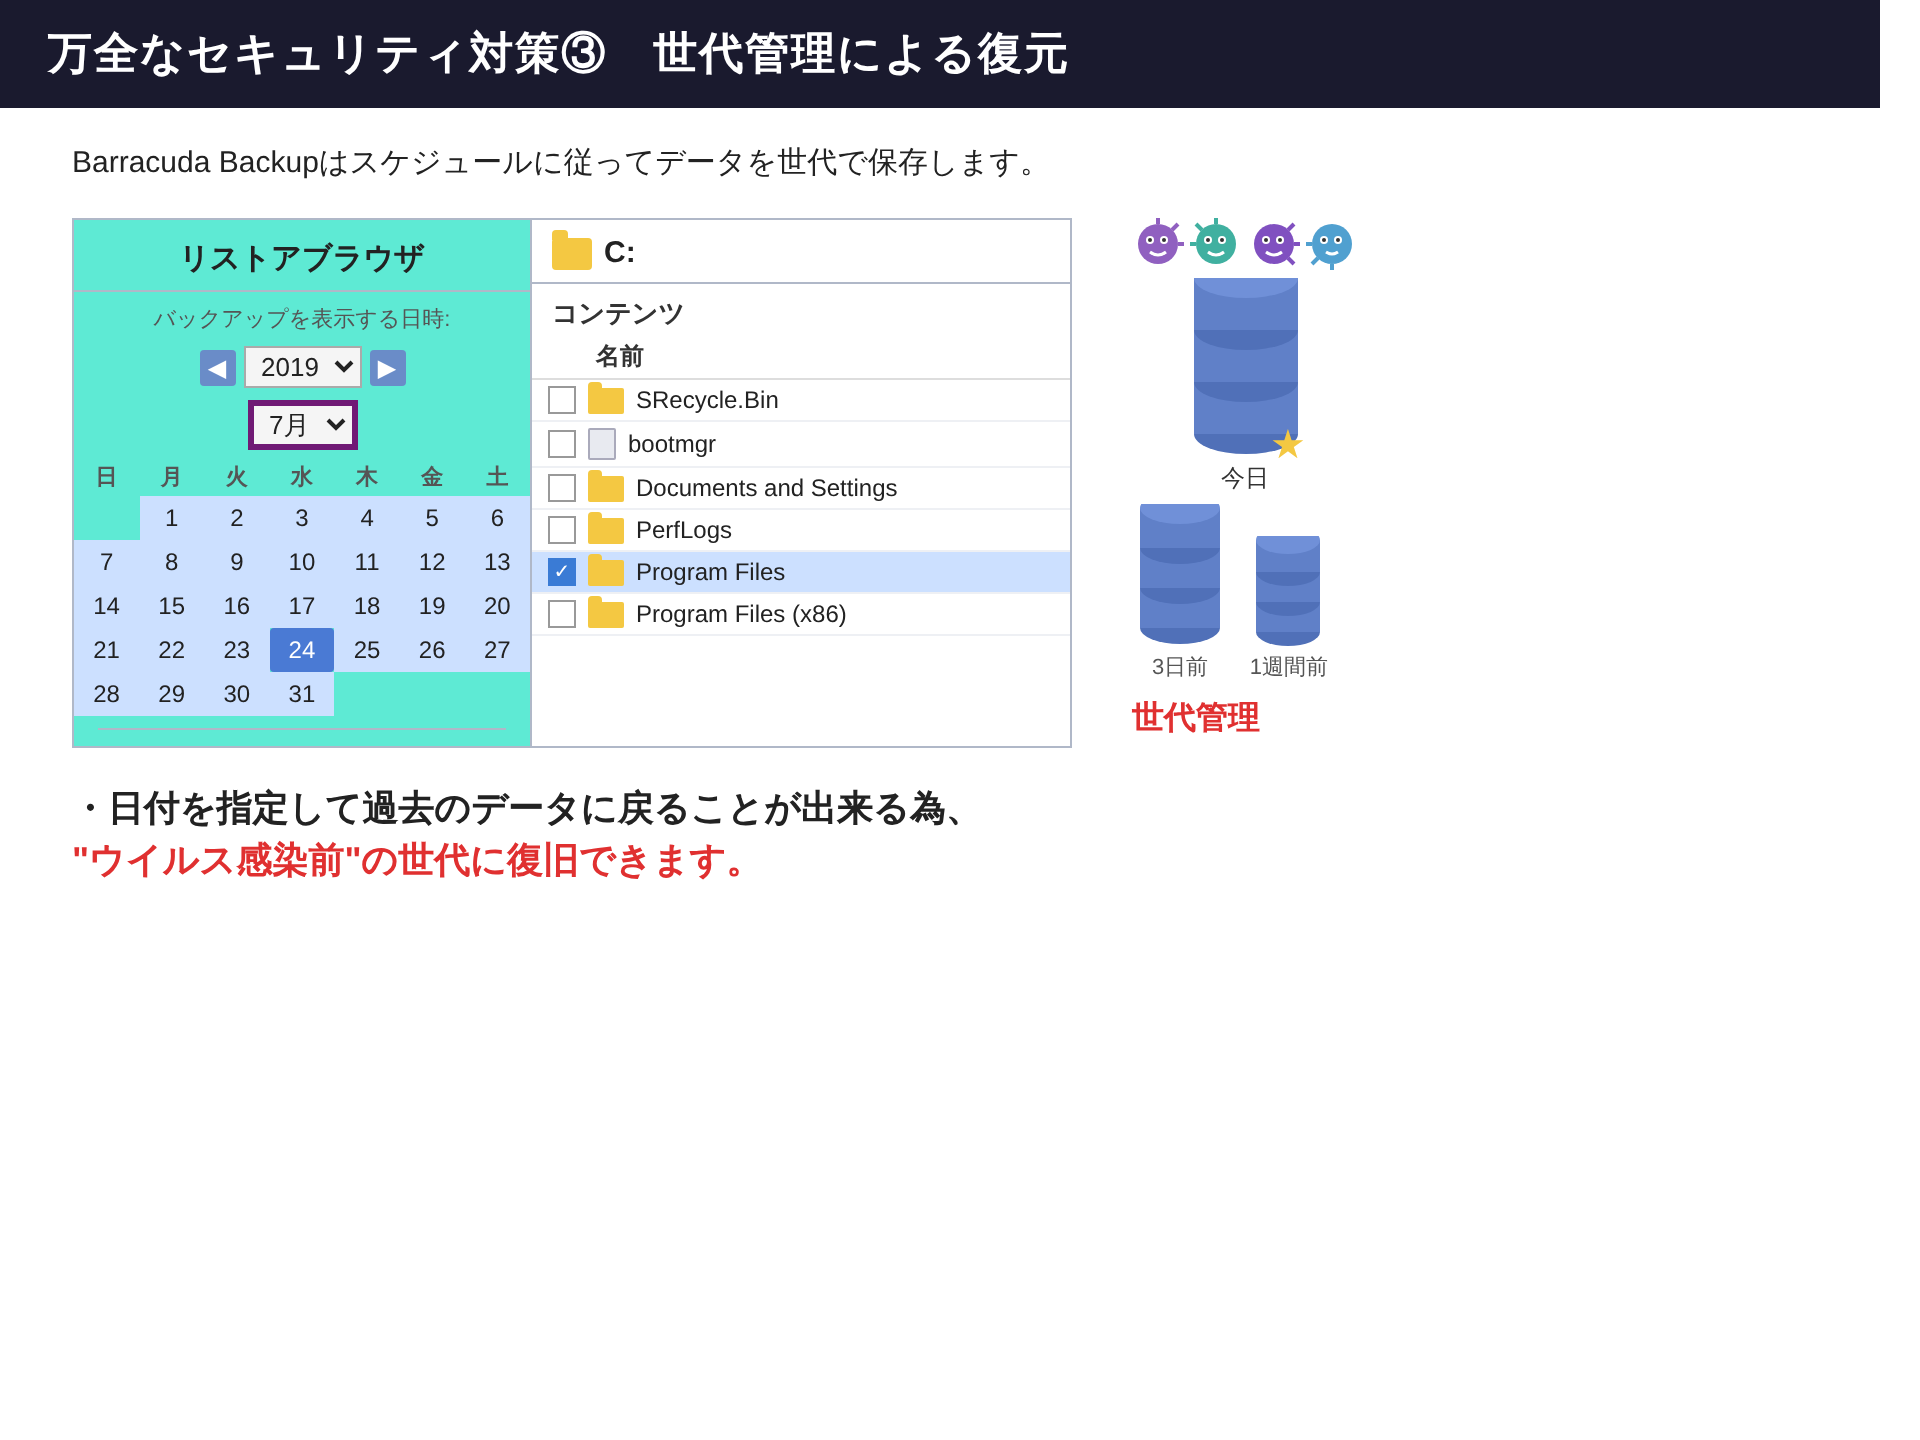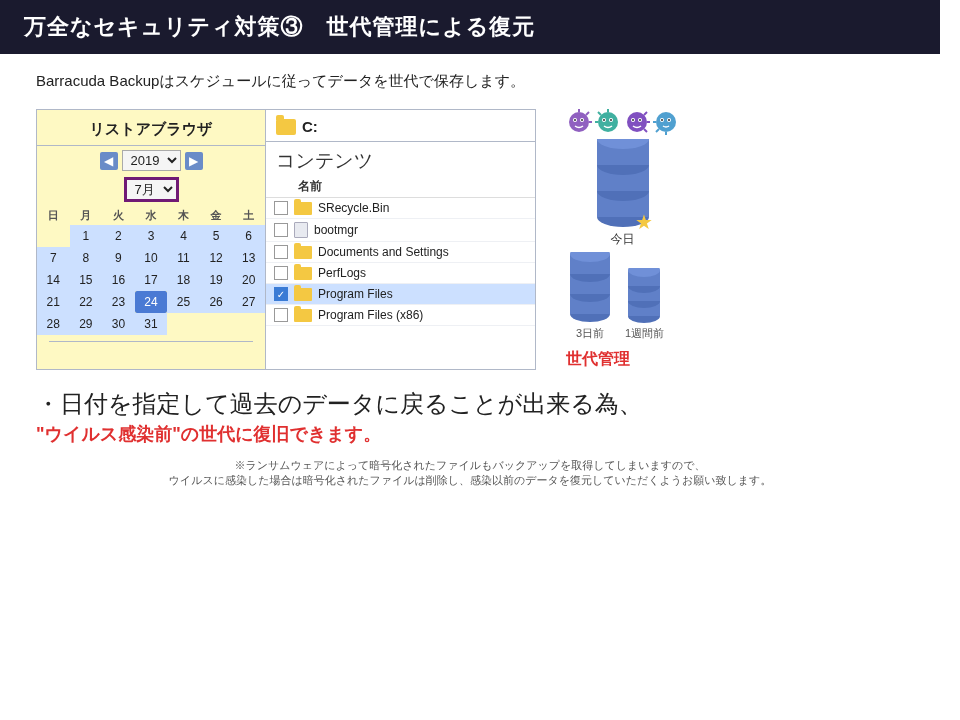--- a/index.html
+++ b/index.html
@@ -43,21 +43,21 @@
     
     .demo-area {
       display: flex;
       flex-direction: row;
       gap: 0;
       margin-bottom: 10px;
     }
     
     .calendar-panel {
       border: 1.5px solid #b0b8c8;
-      background: #fef9c3;
+      background: #5eead4;
       width: 230px;
       min-width: 230px;
       padding: 0;
     }
     .calendar-panel-title {
       text-align: center;
       font-size: 15px;
       padding: 10px 8px 6px 8px;
       color: #222;
       font-weight: bold;
@@ -180,22 +180,22 @@
       display: block;
       width: 8px;
       height: 5px;
       background: #f4c842;
       position: absolute;
       top: -4px;
       left: 0;
       border-radius: 2px 2px 0 0;
     }
     .fb-section-label {
-      font-size: 19px;
-      font-weight: normal;
+      font-size: 13px;
+      font-weight: bold;
       padding: 6px 10px 2px 10px;
       color: #333;
     }
     .fb-col-header {
       display: flex;
       align-items: center;
       padding: 2px 10px 2px 32px;
       font-size: 12px;
       font-weight: bold;
       color: #333;
@@ -277,23 +277,23 @@
       color: #e03030;
       margin-top: 8px;
       text-align: center;
     }
 
     
     .bullet-section {
       margin: 8px 0 6px 0;
     }
     .bullet-main {
-      font-size: 24px;
-      color: #222;
-      font-weight: normal;
+      font-size: 18px;
+      color: #222;
+      font-weight: bold;
       margin-bottom: 2px;
     }
     .bullet-sub {
       font-size: 18px;
       color: #e03030;
       font-weight: bold;
     }
     .note-section {
       font-size: 11px;
       color: #555;
@@ -317,20 +317,21 @@
     <span>万全なセキュリティ対策③　世代管理による復元</span>
   </div>
 
   <div class="content">
     <div class="subtitle">Barracuda Backupはスケジュールに従ってデータを世代で保存します。</div>
 
     <div class="demo-area">
 
       <div class="calendar-panel">
         <div class="calendar-panel-title">リストアブラウザ</div>
+        <div class="calendar-date-label">バックアップを表示する日時:</div>
         <div class="calendar-year-row">
           <button class="year-nav">◀</button>
           <select class="year-select">
             <option>2019</option>
           </select>
           <button class="year-nav">▶</button>
         </div>
         <div class="month-row">
           <select class="month-select">
             <option>7月</option>
@@ -554,19 +555,15 @@
 
         <div class="gen-title">世代管理</div>
       </div>
     </div>
 
     <div class="bullet-section">
       <div class="bullet-main">・日付を指定して過去のデータに戻ることが出来る為、</div>
       <div class="bullet-sub">"ウイルス感染前"の世代に復旧できます。</div>
     </div>
 
-    <div class="note-section">
-      <div>※ランサムウェアによって暗号化されたファイルもバックアップを取得してしまいますので、</div>
-      <div>ウイルスに感染した場合は暗号化されたファイルは削除し、感染以前のデータを復元していただくようお願い致します。</div>
-    </div>
   </div>
 
 </div>
 
 </body></html>

